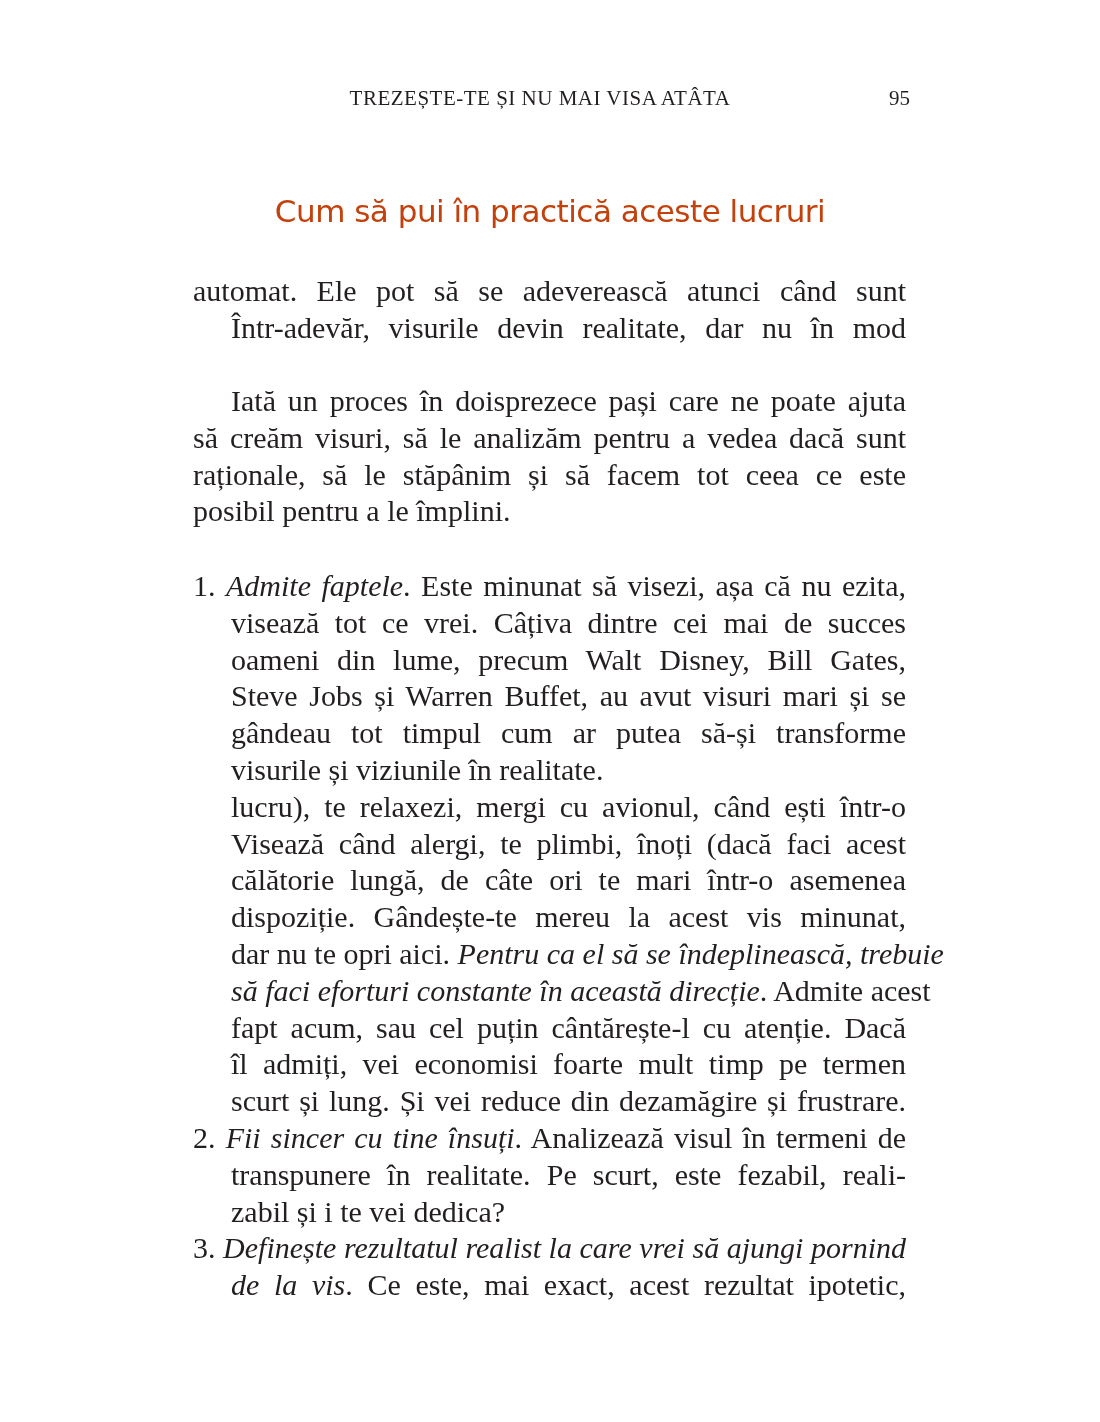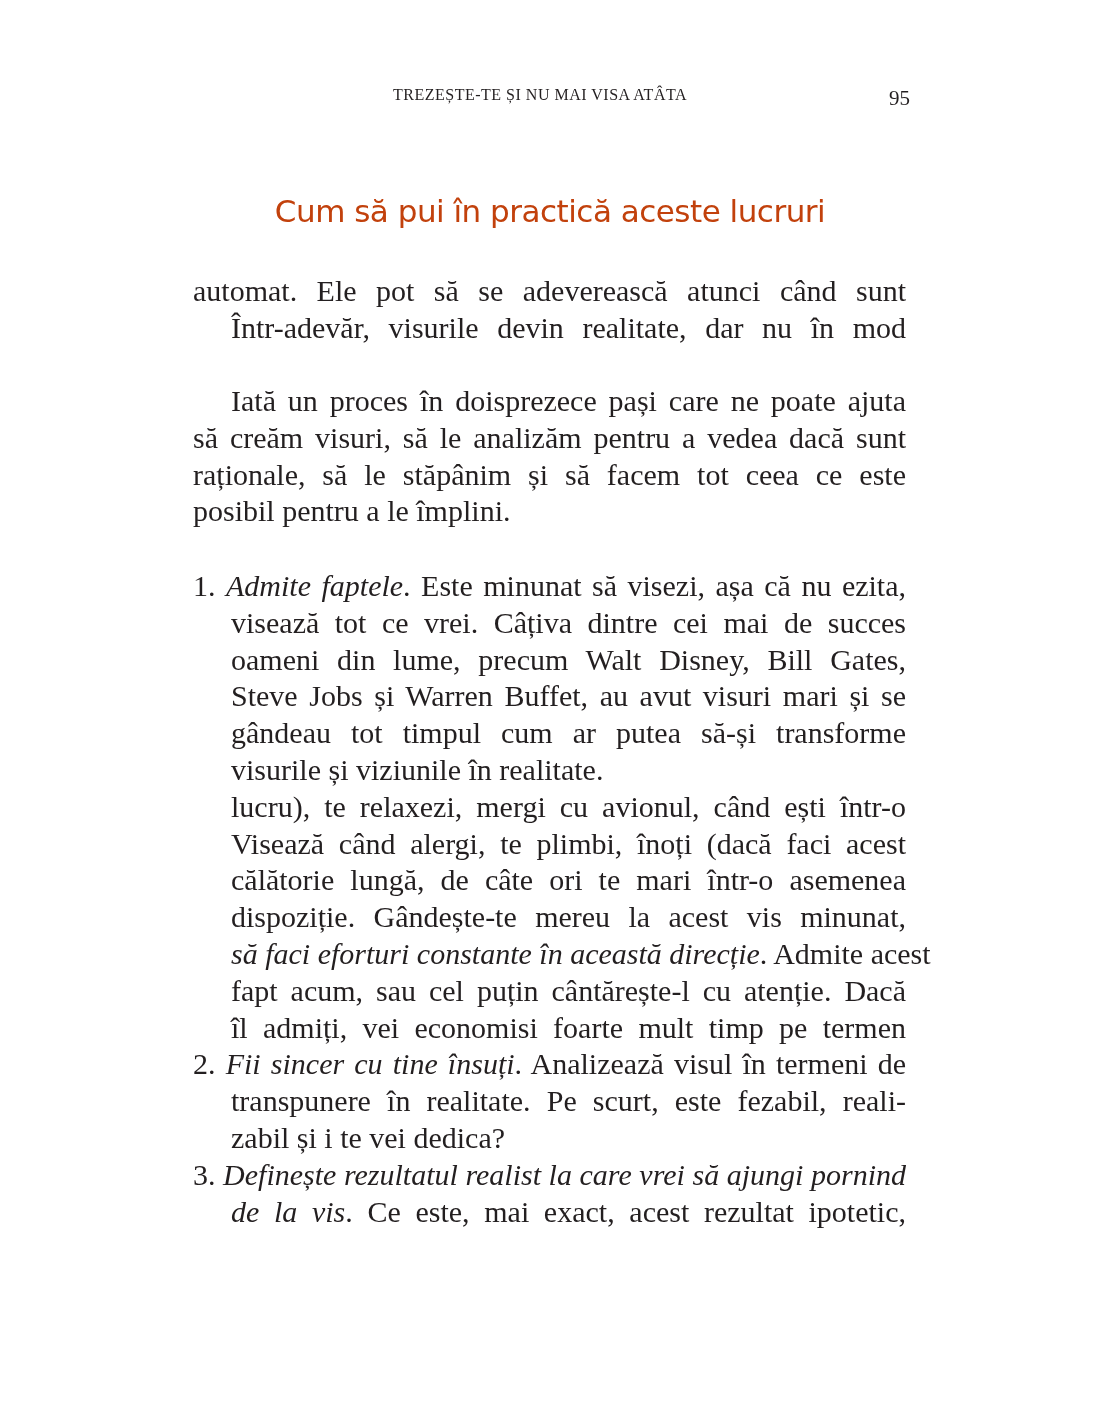--- a/index.html
+++ b/index.html
@@ -1,20 +1,20 @@
 <!DOCTYPE html>
 <html><head>
   <meta charset="utf-8">
   <style>
     html, body { margin: 0; padding: 0; background: #ffffff; }
     body { width: 1100px; height: 1422px; position: relative; overflow: hidden; color: #231f20; }
     .page { position: absolute; left: 0; top: 0; width: 1100px; height: 1422px; }
     .running-head {
       position: absolute; top: 86px; left: 338px; width: 404px;
-      font-family: "Liberation Serif", serif; font-size: 16px; letter-spacing: 0.5px;
+      font-family: "Liberation Serif", serif; font-size: 21px; letter-spacing: 0.5px;
       text-align: center; white-space: nowrap; color: #231f20;
     }
     .page-number {
       position: absolute; top: 86px; left: 870px; width: 40px; text-align: right;
       font-family: "Liberation Serif", serif; font-size: 21px; color: #231f20;
     }
     .section-title {
       position: absolute; top: 193px; left: 190px; width: 720px; text-align: center;
       font-family: "DejaVu Sans", sans-serif; font-size: 31px; font-weight: normal;
       letter-spacing: -0.5px; color: #c2410c; margin: 0; white-space: nowrap;
@@ -62,23 +62,25 @@
     <span class="line"><span>1.</span> <em>Admite faptele</em><span>. Este minunat să visezi, așa că nu ezita,</span></span>
     <span class="line hang">visează tot ce vrei. Câțiva dintre cei mai de succes</span>
     <span class="line hang">oameni din lume, precum Walt Disney, Bill Gates,</span>
     <span class="line hang">Steve Jobs și Warren Buffet, au avut visuri mari și se</span>
     <span class="line hang">gândeau tot timpul cum ar putea să-și transforme</span>
     <span class="line hang last">visurile și viziunile în realitate.</span>
     <span class="line hang">lucru), te relaxezi, mergi cu avionul, când ești într-o</span>
     <span class="line hang">Visează când alergi, te plimbi, înoți (dacă faci acest</span>
     <span class="line hang">călătorie lungă, de câte ori te mari într-o asemenea</span>
     <span class="line hang">dispoziție. Gândește-te mereu la acest vis minunat,</span>
+    <span class="line hang"><span>dar nu te opri aici. </span><em>Pentru ca el să se îndeplinească, trebuie</em></span>
     <span class="line hang"><em>să faci eforturi constante în această direcție</em><span>. Admite acest</span></span>
     <span class="line hang">fapt acum, sau cel puțin cântărește-l cu atenție. Dacă</span>
     <span class="line hang">îl admiți, vei economisi foarte mult timp pe termen</span>
+    <span class="line hang">scurt și lung. Și vei reduce din dezamăgire și frustrare.</span>
 
     <span class="line"><span>2.</span> <em>Fii sincer cu tine însuți</em><span>. Analizează visul în termeni de</span></span>
     <span class="line hang">transpunere în realitate. Pe scurt, este fezabil, reali-</span>
     <span class="line hang last">zabil și i te vei dedica?</span>
 
     <span class="line"><span>3.</span> <em>Definește rezultatul realist la care vrei să ajungi pornind</em></span>
     <span class="line hang"><em>de la vis</em><span>. Ce este, mai exact, acest rezultat ipotetic,</span></span>
   </div>
 
 </div>

